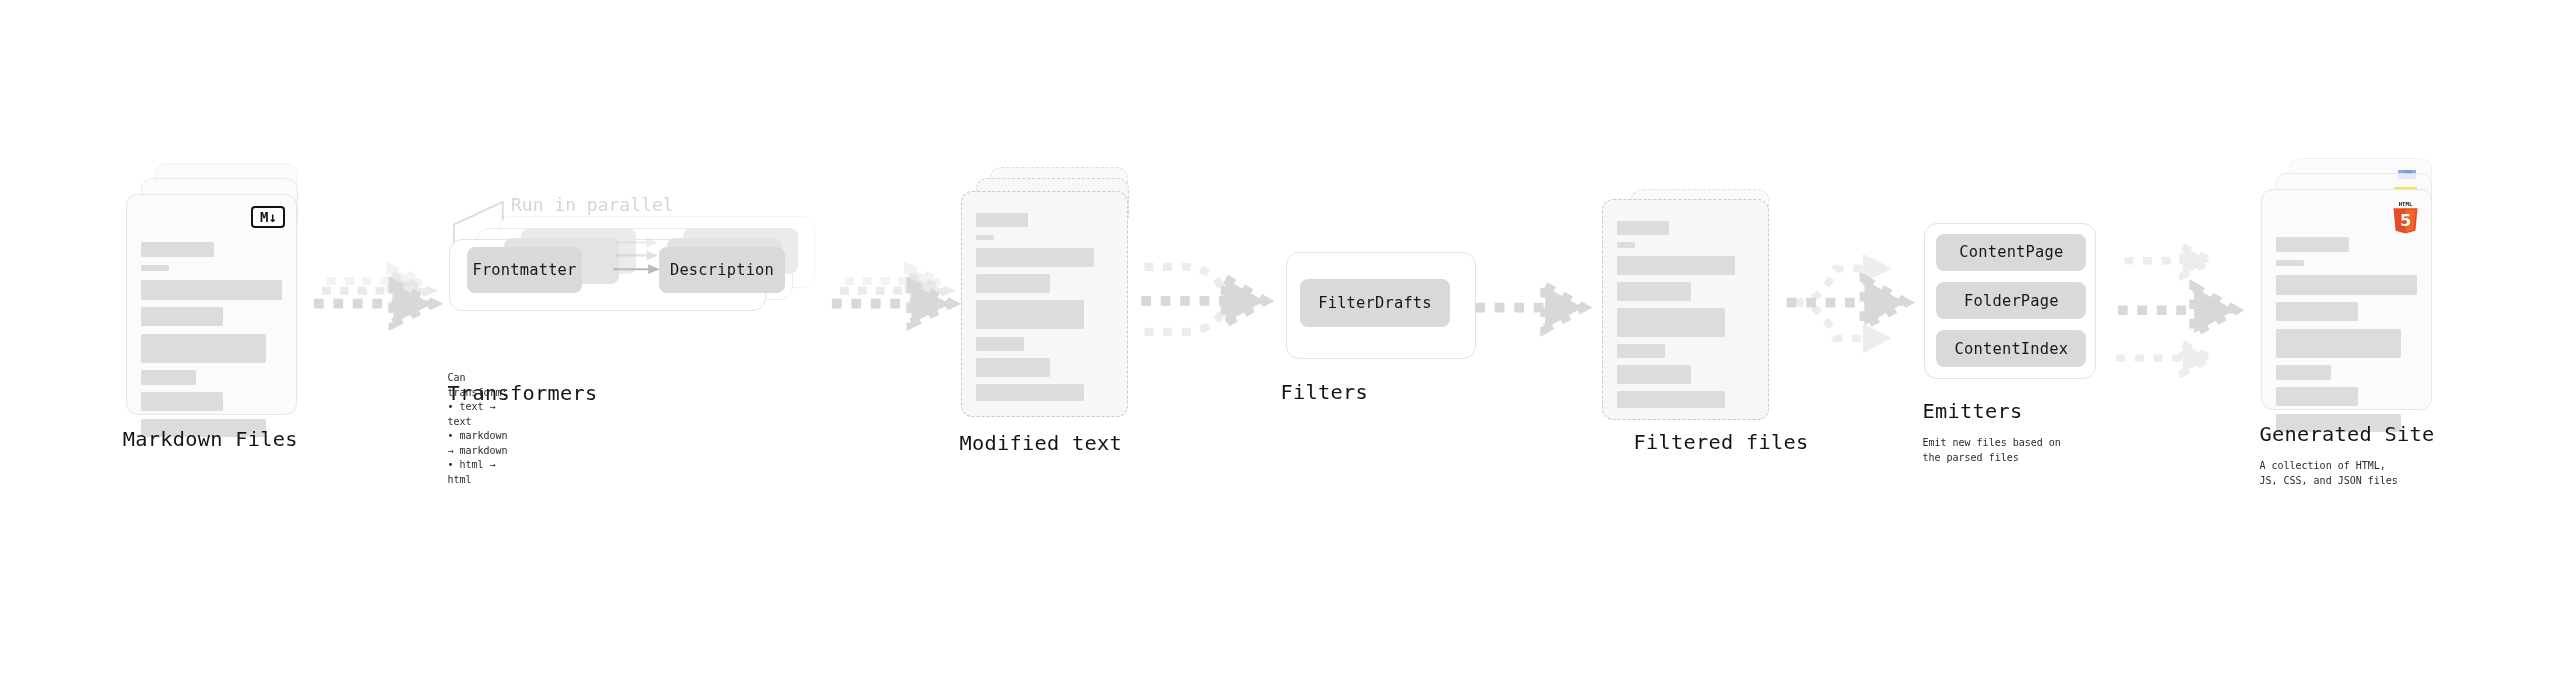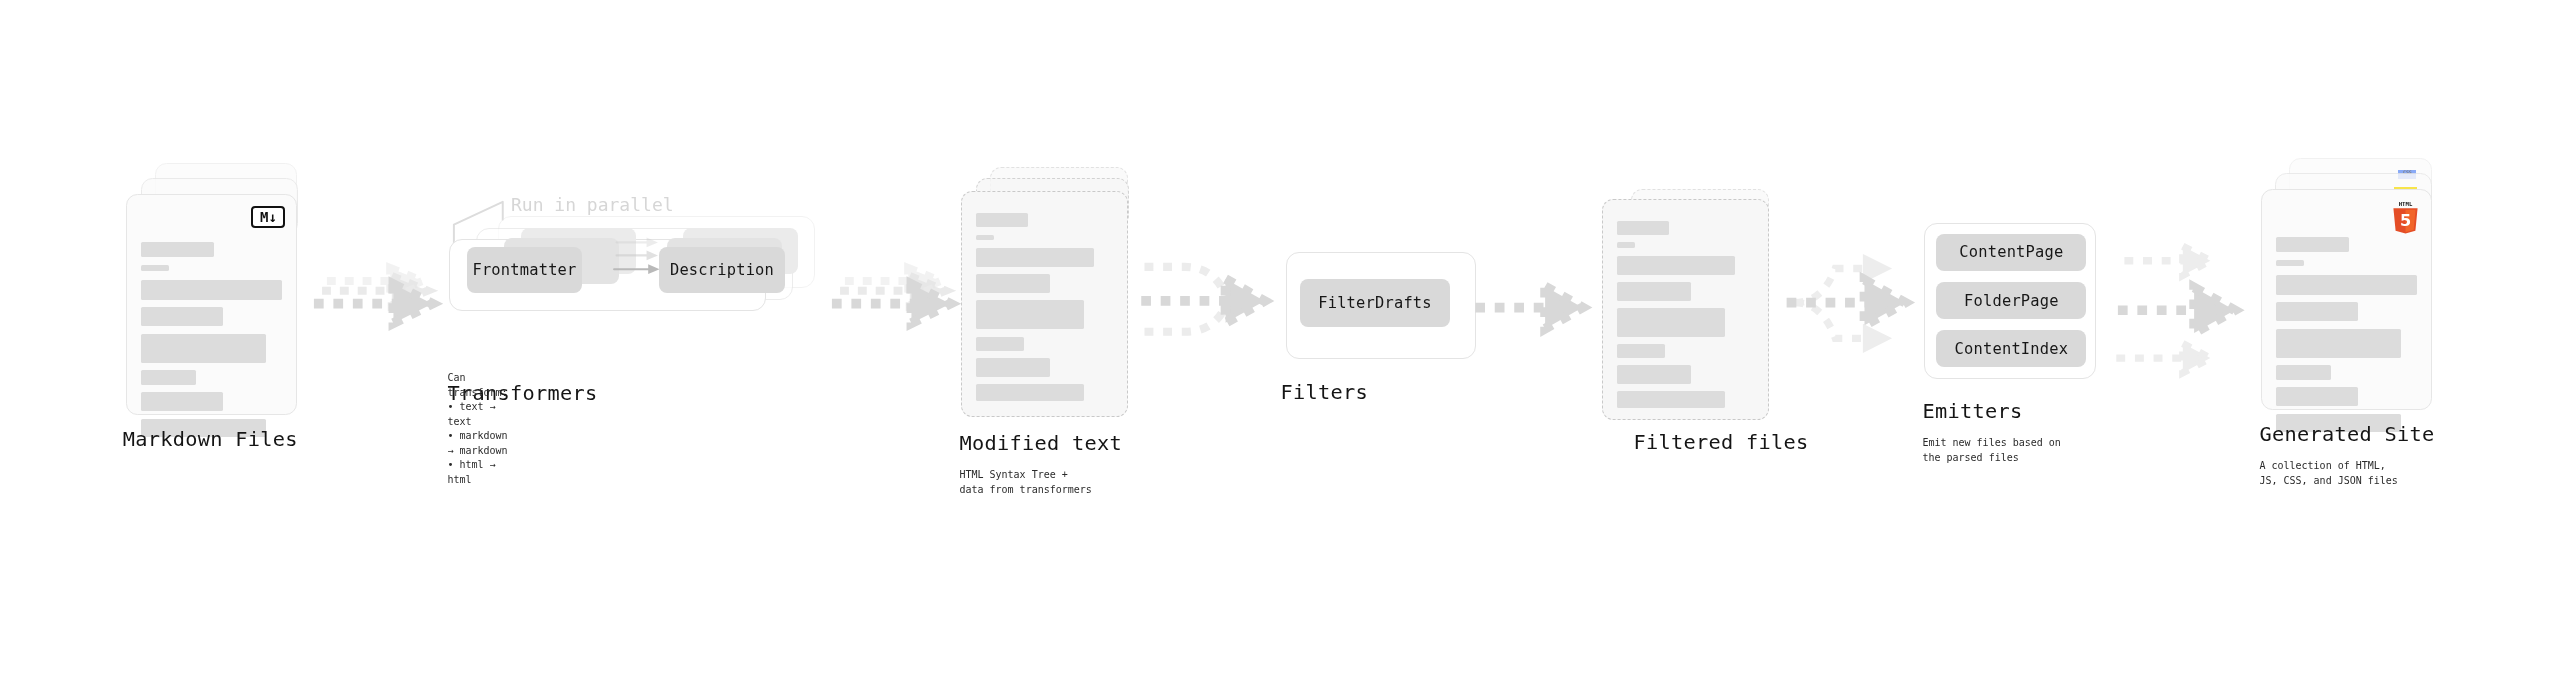--- a/index.html
+++ b/index.html
@@ -259,22 +259,20 @@
           <div class="line" style="width:86%; height:18.7px; margin-top:8.1px;"></div>
           <div class="line" style="width:54%; height:18.7px;"></div>
           <div class="line" style="width:79%; height:29px;"></div>
           <div class="line" style="width:35%; height:14px;"></div>
           <div class="line" style="width:54%; height:18.7px;"></div>
           <div class="line" style="width:79%; height:17px;"></div>
         </div>
       </div>
     </div>
     <div class="title" style="position:absolute; left:-1.6px; top:264px;">Modified text</div>
-    <div class="subtitle" style="position:absolute; left:-1.6px; top:301px;">HTML Syntax Tree +
-data from transformers</div>
   </div>
 
   <div class="node" style="left:1138px; top:252px; width:154px; height:106px;">
     <svg width="154" height="106" viewBox="0 0 190 130">
       <g fill="none" stroke-width="10" stroke-dasharray="11 12" stroke-linecap="butt">
         <path d="M8,18 L58,18 Q96,18 110,58" stroke="#ececec"></path>
         <path d="M8,98 L58,98 Q96,98 110,62" stroke="#ececec"></path>
       </g>
       <g stroke="#d8d8d8" stroke-width="12" stroke-dasharray="12 12" fill="#d8d8d8">
         <line x1="4" y1="60" x2="116" y2="60"></line>

